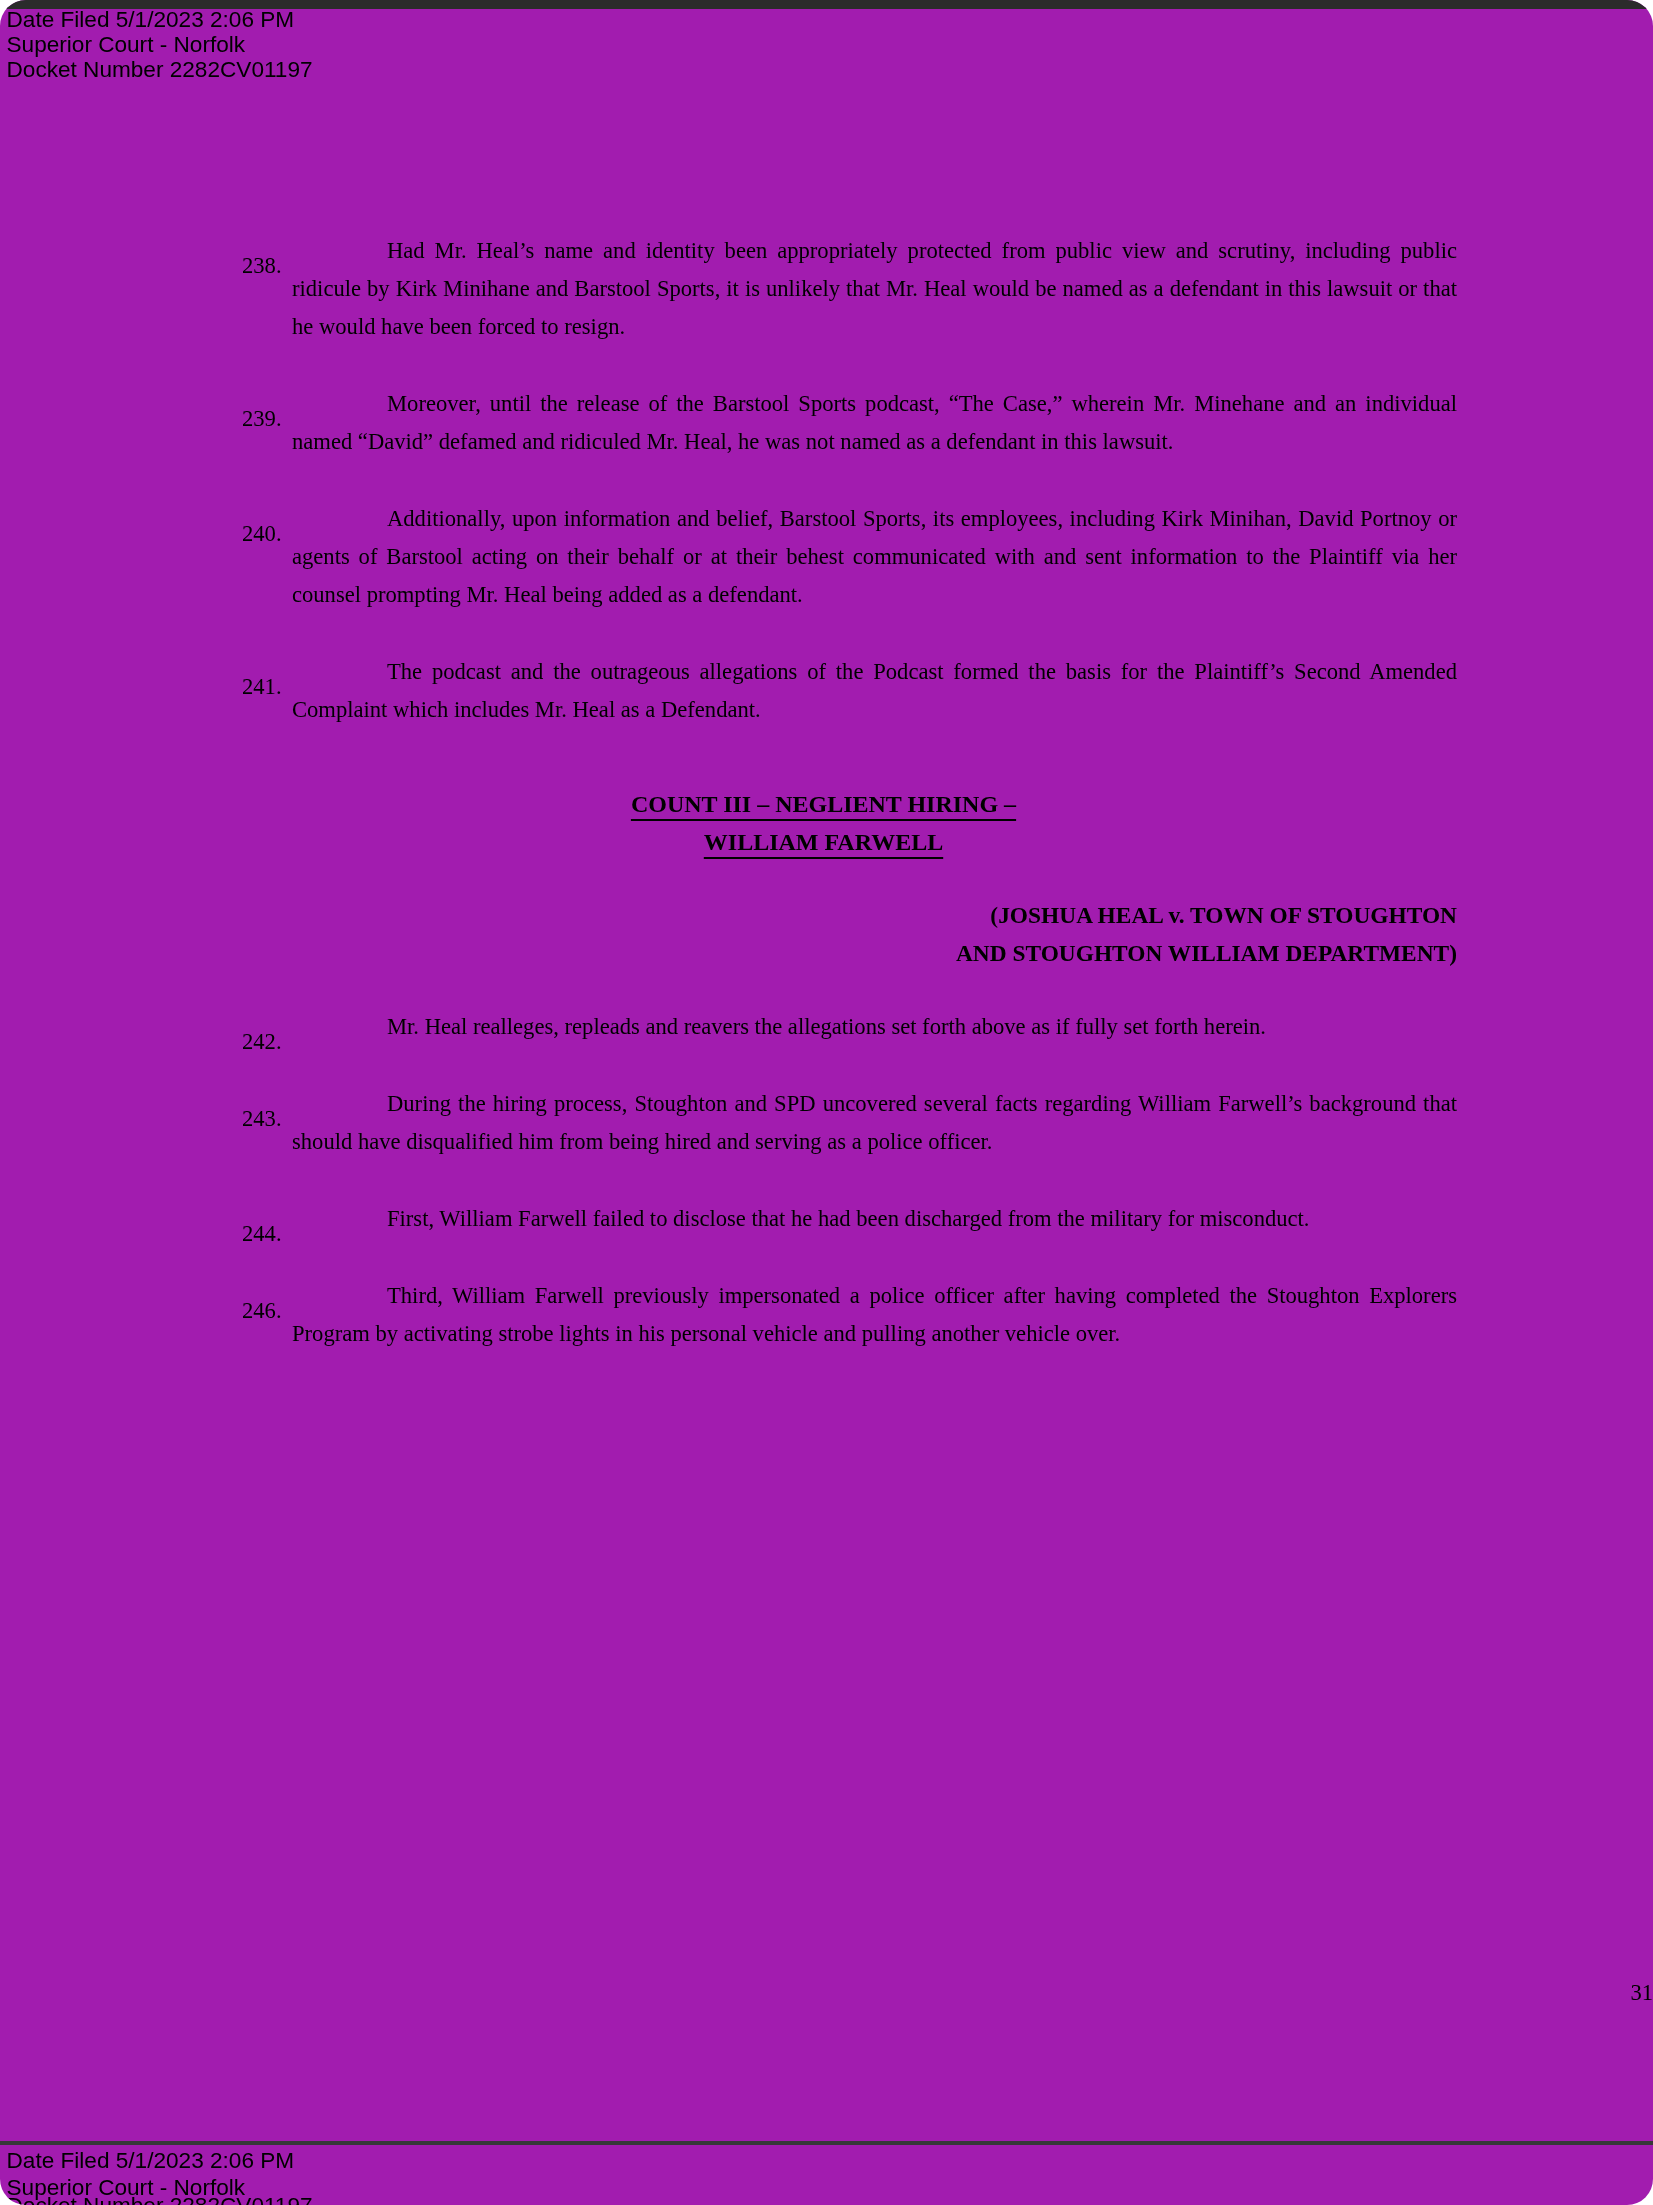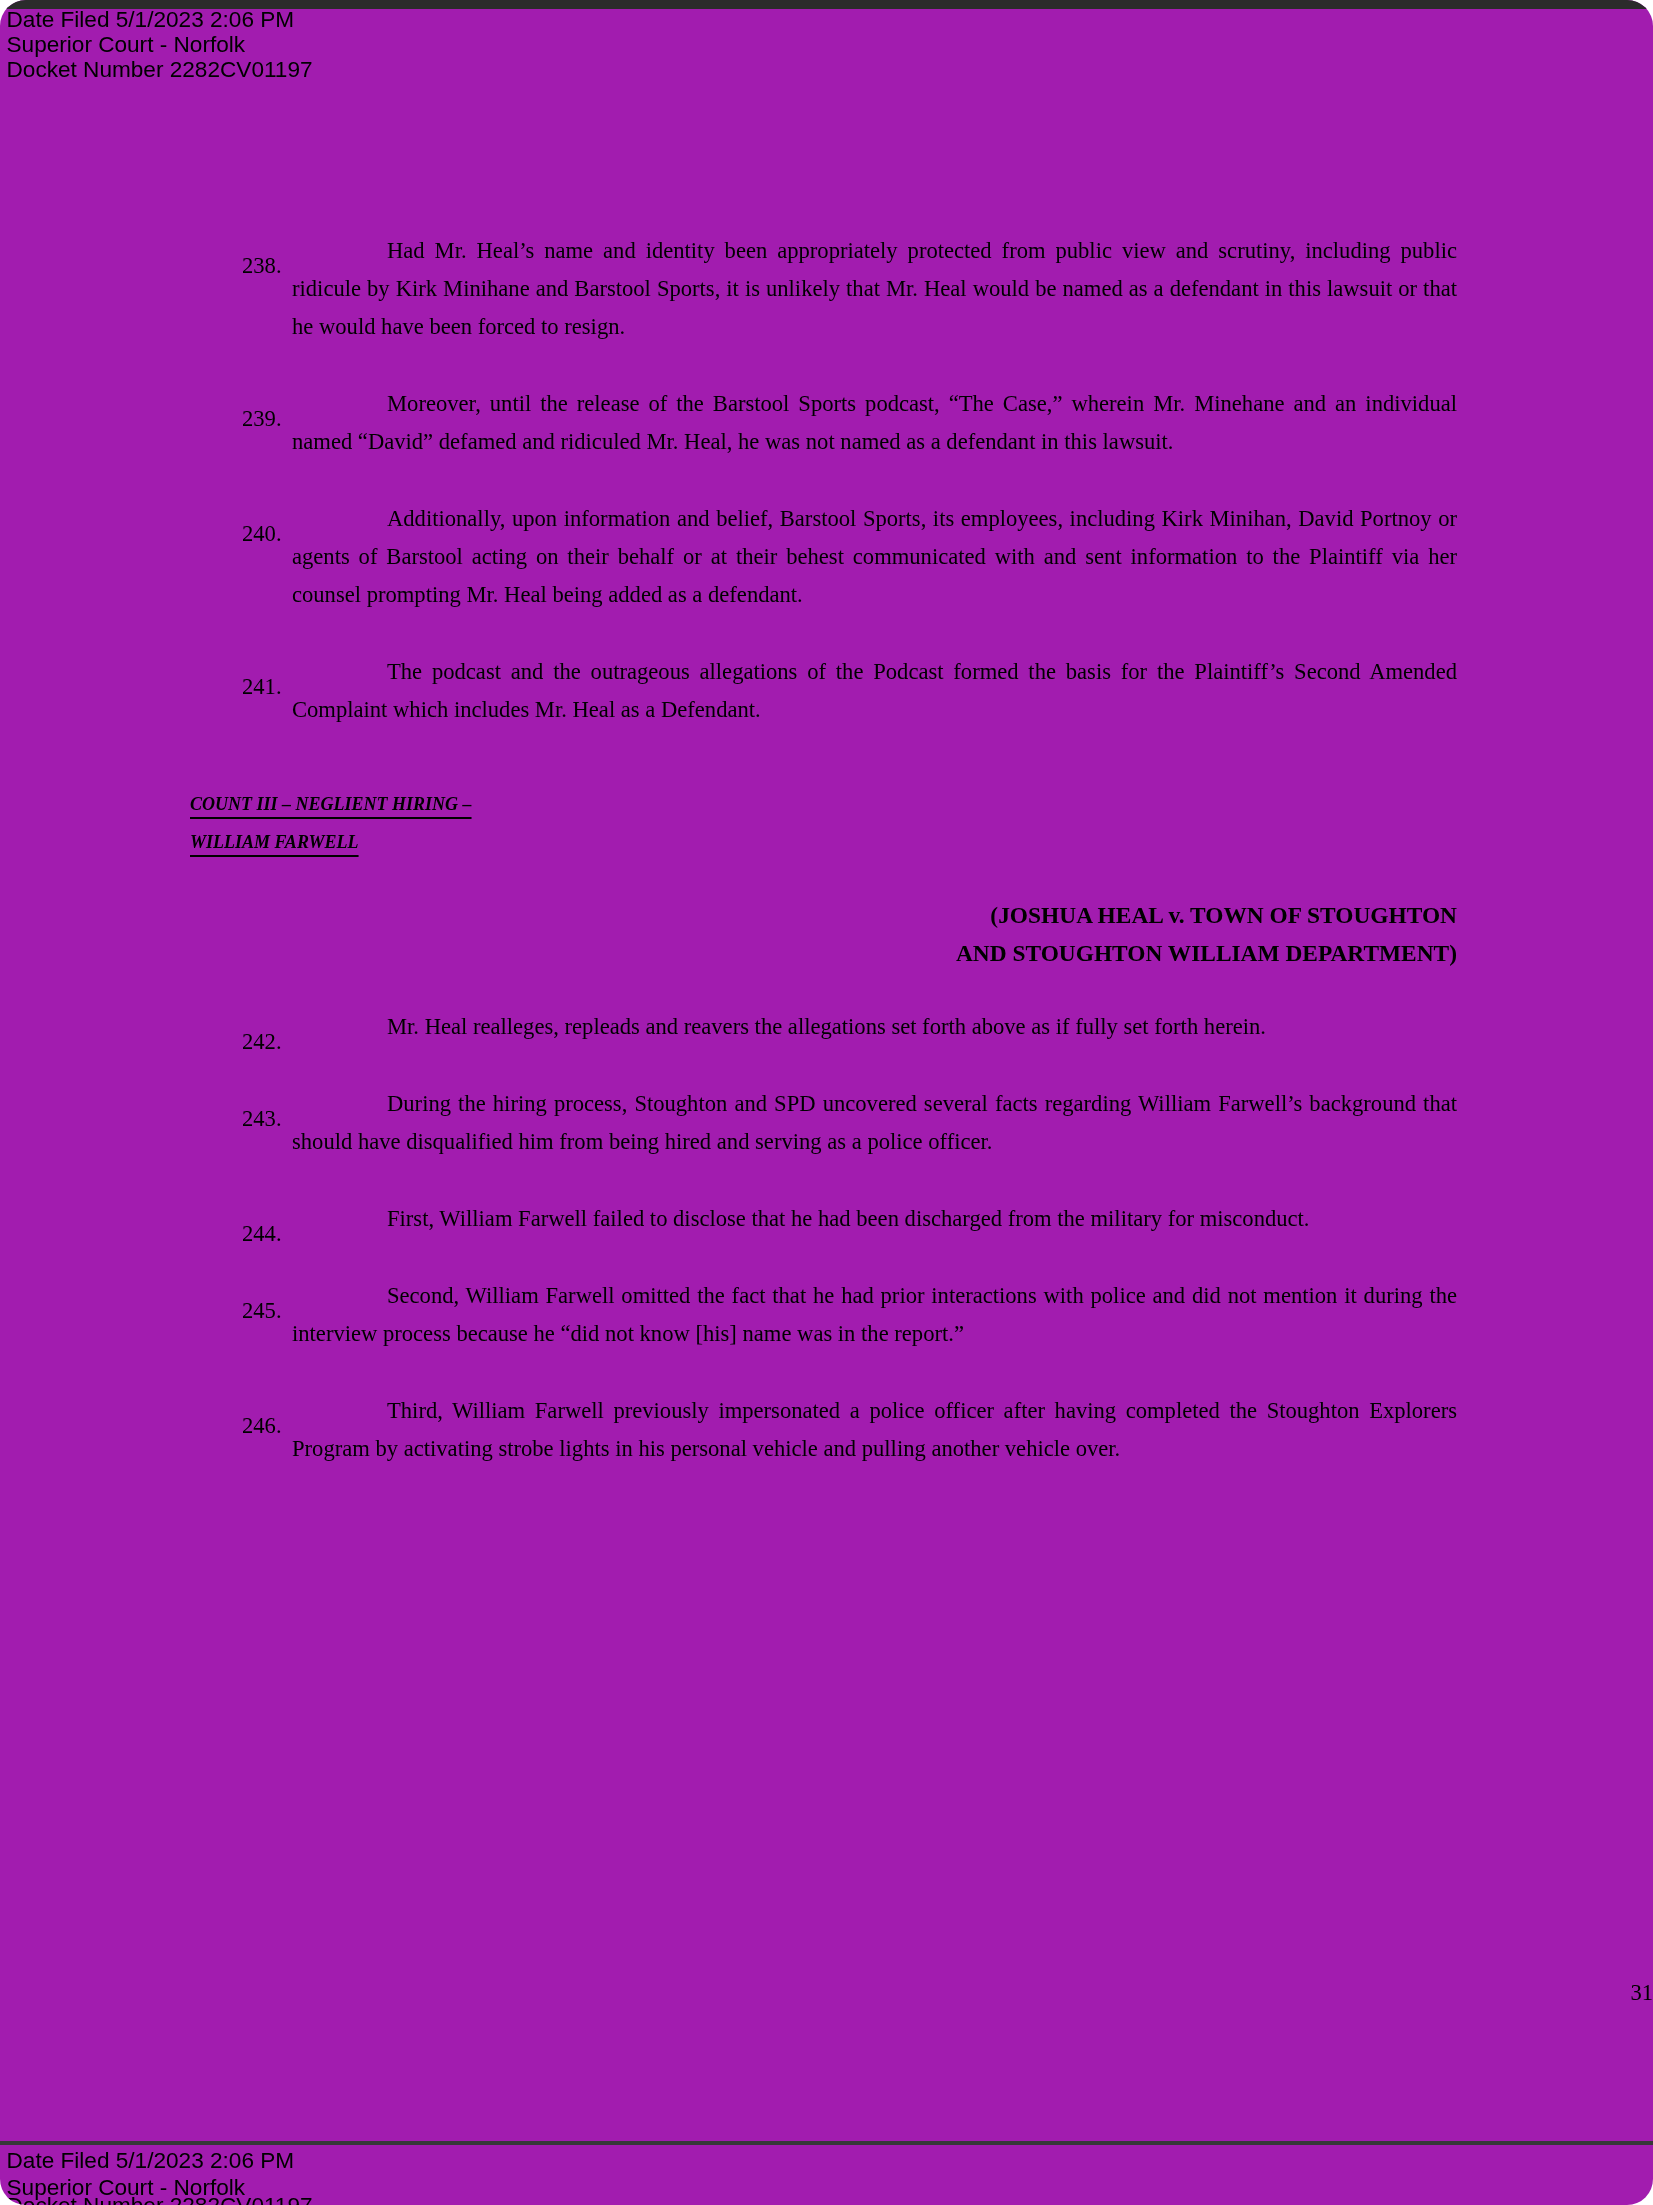--- a/index.html
+++ b/index.html
@@ -70,24 +70,24 @@
     top: 15px;
     text-indent: 0;
   }
   .wherefore {
     margin: 66px 196px 0 190px;
     text-align: justify;
     text-indent: 90px;
   }
   .count-heading {
     margin: 56px 196px 0 190px;
+    text-align: center;
     font-weight: bold;
-    font-size: 18px;
+    font-size: 24px;
     line-height: 38px;
-    font-style: italic;
   }
   .case-caption {
     margin: 35px 196px 36px 190px;
     text-align: right;
     font-weight: bold;
     font-size: 23.4px;
     line-height: 38px;
   }
   .u {
     text-decoration: underline;
@@ -158,24 +158,20 @@
     <p class="num-para">
       <span class="pnum">243.</span>
       <span>During the hiring process, Stoughton and SPD uncovered several facts regarding William Farwell’s background that should have disqualified him from being hired and serving as a police officer.</span>
     </p>
 
     <p class="num-para">
       <span class="pnum">244.</span>
       <span>First, William Farwell failed to disclose that he had been discharged from the military for misconduct.</span>
     </p>
 
-    <p class="num-para">
-      <span class="pnum">245.</span>
-      <span>Second, William Farwell omitted the fact that he had prior interactions with police and did not mention it during the interview process because he “did not know [his] name was in the report.”</span>
-    </p>
 
     <p class="num-para">
       <span class="pnum">246.</span>
       <span>Third, William Farwell previously impersonated a police officer after having completed the Stoughton Explorers Program by activating strobe lights in his personal vehicle and pulling another vehicle over.</span>
     </p>
 
   </div>
 
   <div class="pageno">31</div>
 

